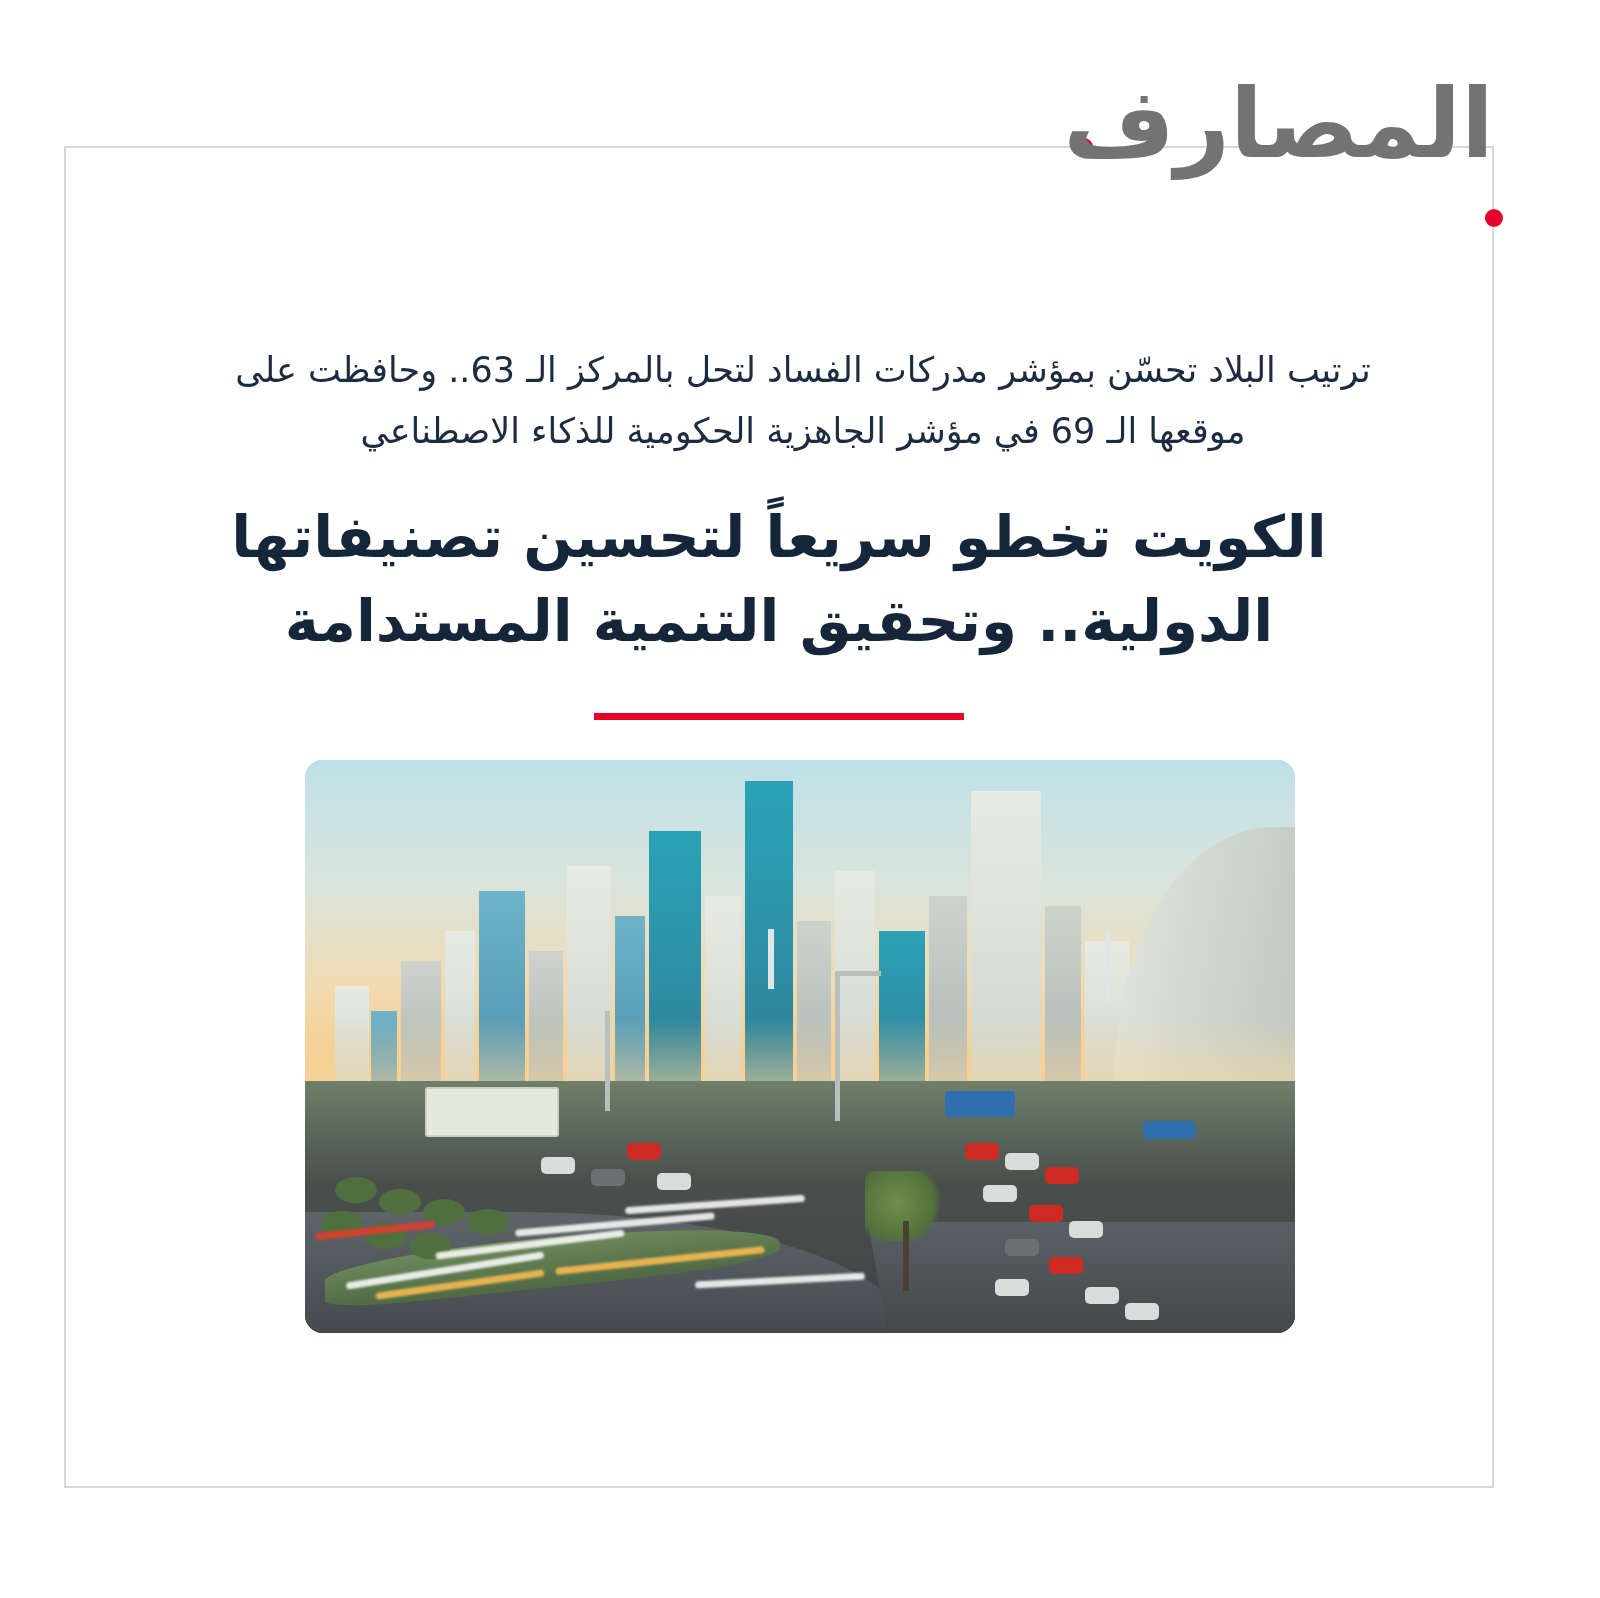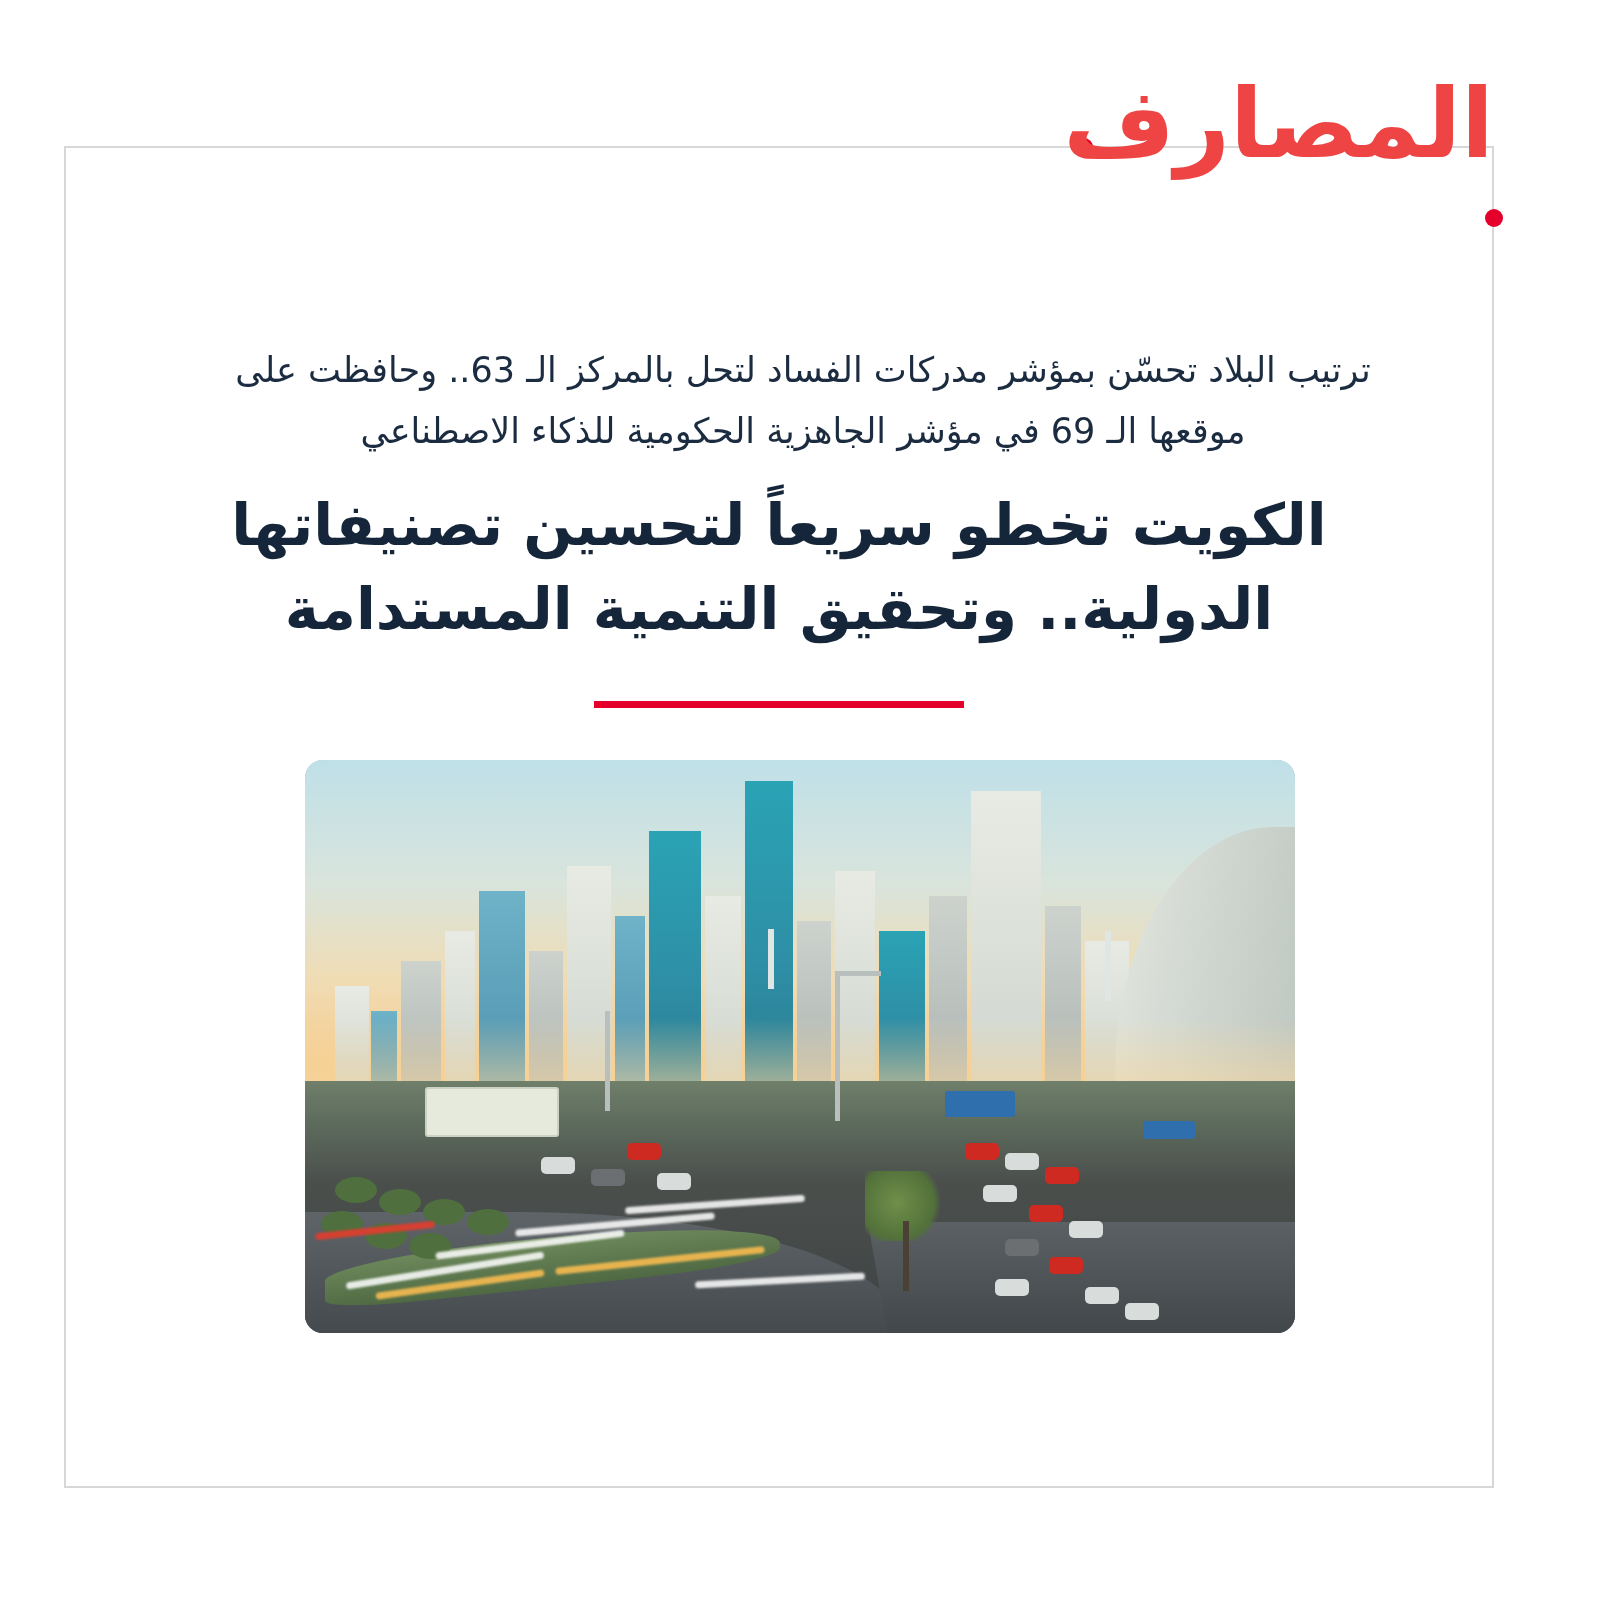--- a/index.html
+++ b/index.html
@@ -66,21 +66,21 @@
     position: absolute;
     right: 100px;
     top: 74px;
     width: 370px;
     text-align: left;
   }
   .logo-ar {
     font-family: "DejaVu Sans", sans-serif;
     font-size: 96px;
     font-weight: bold;
-    color: #ef4444;
+    color: #737373;
     line-height: 1.05;
     letter-spacing: -2px;
     direction: rtl;
     text-align: left;
     padding-right: 6px;
   }
   .logo-en {
     margin-top: 2px;
     font-family: "Liberation Sans", sans-serif;
     font-size: 20px;
@@ -114,21 +114,21 @@
     margin-left: 48px;
   }
   .headline {
     direction: rtl;
     text-align: center;
     font-family: "DejaVu Sans", sans-serif;
     font-size: 58px;
     font-weight: bold;
     line-height: 1.45;
     color: #16263a;
-    margin-top: 20px;
+    margin-top: 32px;
   }
   .rule {
     width: 370px;
     height: 7px;
     background: #e4002b;
     margin: 50px auto 0 auto;
   }
 
   
   .photo-wrap {

